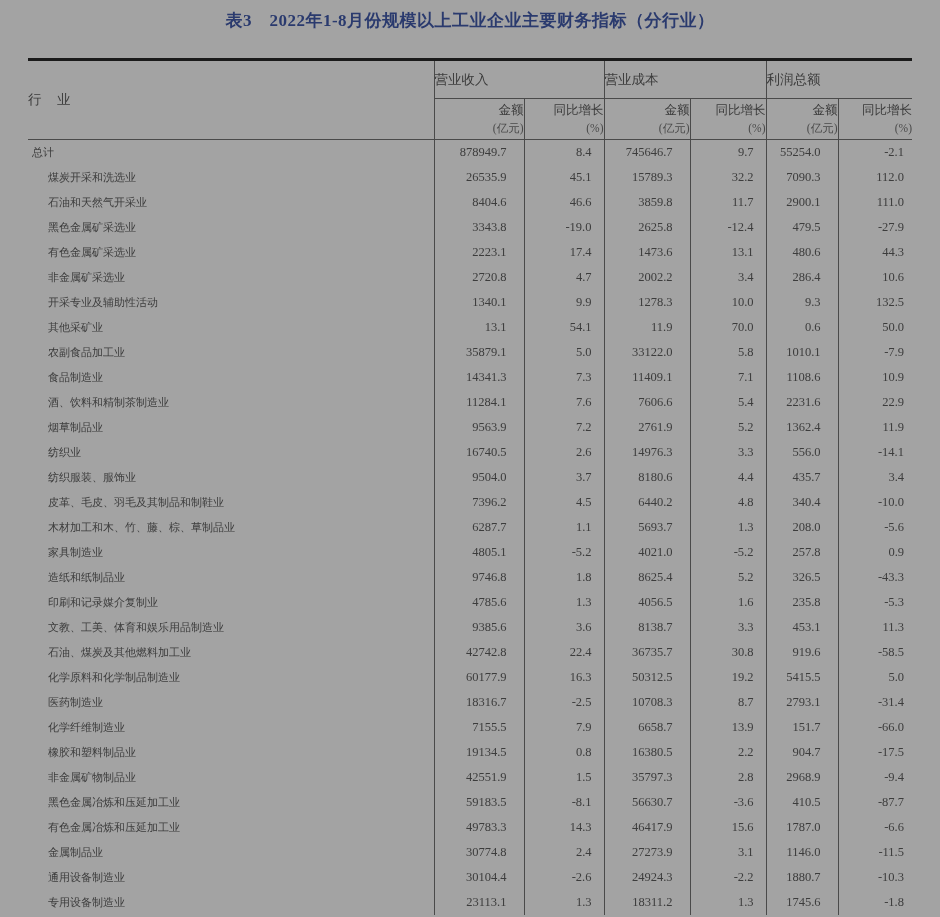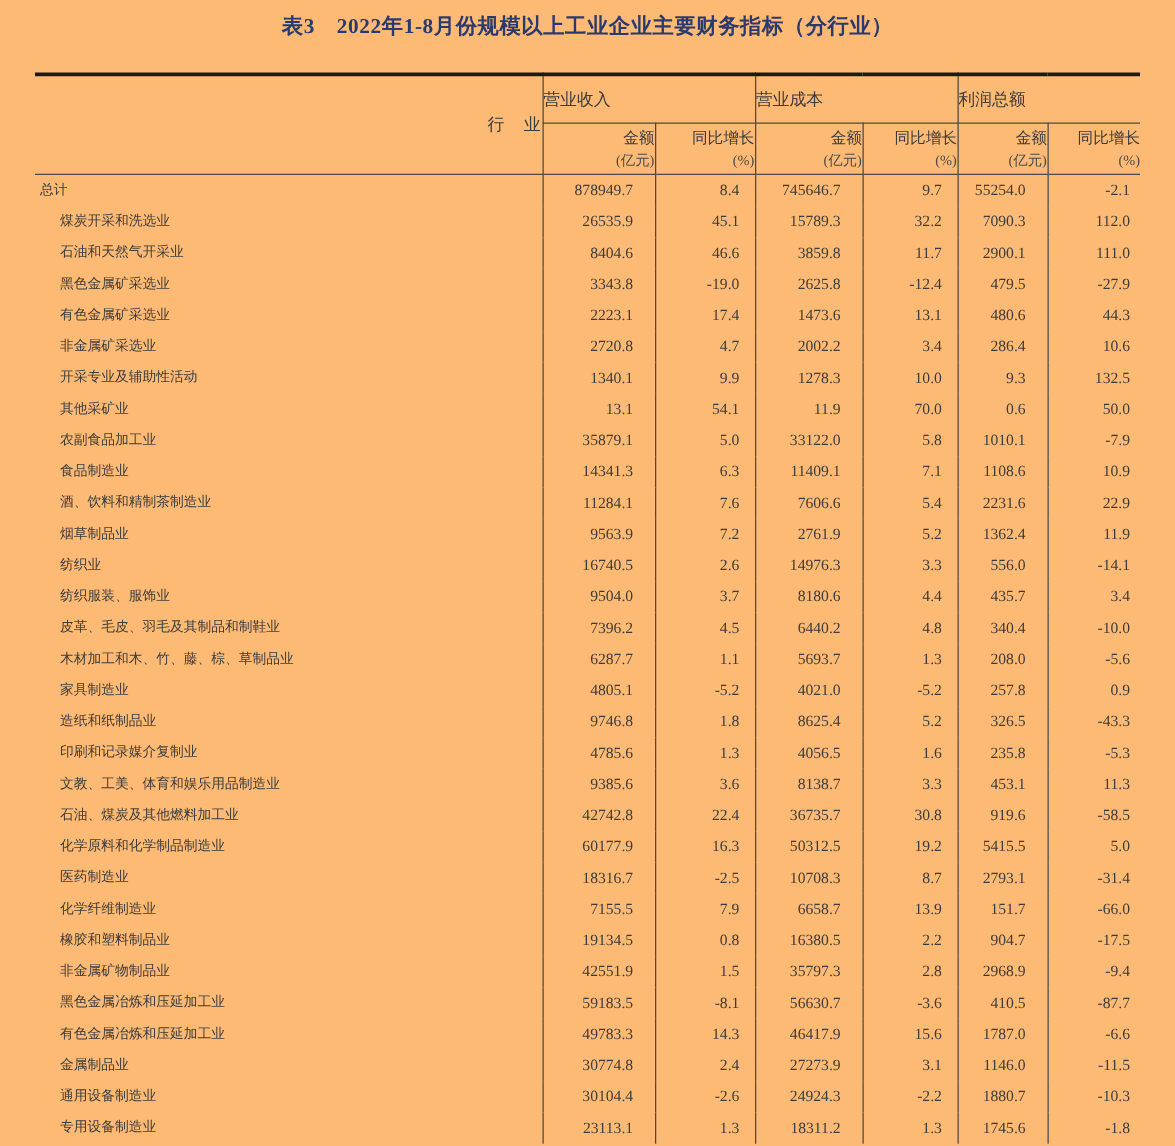--- a/index.html
+++ b/index.html
@@ -1,20 +1,20 @@
 <!DOCTYPE html>
 <html><head>
 <meta charset="utf-8">
 <style>
   * { margin:0; padding:0; box-sizing:border-box; }
   html,body { background:#ffffff; }
   .page {
     position:relative;
     width:940px; height:917px;
-    background:#fdba74;
+    background:#a3a3a3;
     overflow:hidden;
     font-family:"Liberation Serif","DejaVu Serif",serif;
   }
   .title {
     padding-top:9px;
     text-align:center;
     font-size:17px;
     font-weight:bold;
     color:#2a3a6e;
     white-space:pre;
@@ -32,21 +32,21 @@
     padding:0;
     font-weight:normal;
     color:#3c3c3c;
     overflow:hidden;
     white-space:nowrap;
   }
   
   th.h-ind {
     border-right:1px solid #4a4a4a;
     border-bottom:1px solid #4a4a4a;
-    text-align:right;
+    text-align:left;
     font-size:13.5px;
     letter-spacing:1px;
   }
   th.group {
     height:39px;
     border-bottom:1px solid #4a4a4a;
     text-align:left;
     font-size:13.5px;
     vertical-align:middle;
   }
@@ -189,21 +189,21 @@
           <td class="c-num b-sep pad-amt">35879.1</td>
           <td class="c-num b-sep pad-pct">5.0</td>
           <td class="c-num b-sep pad-amt">33122.0</td>
           <td class="c-num b-sep pad-pct">5.8</td>
           <td class="c-num b-sep pad-amt">1010.1</td>
           <td class="c-num pad-last">-7.9</td>
         </tr>
         <tr>
           <td class="c-ind b-sep ind">食品制造业</td>
           <td class="c-num b-sep pad-amt">14341.3</td>
-          <td class="c-num b-sep pad-pct">6.3</td>
+          <td class="c-num b-sep pad-pct">7.3</td>
           <td class="c-num b-sep pad-amt">11409.1</td>
           <td class="c-num b-sep pad-pct">7.1</td>
           <td class="c-num b-sep pad-amt">1108.6</td>
           <td class="c-num pad-last">10.9</td>
         </tr>
         <tr>
           <td class="c-ind b-sep ind">酒、饮料和精制茶制造业</td>
           <td class="c-num b-sep pad-amt">11284.1</td>
           <td class="c-num b-sep pad-pct">7.6</td>
           <td class="c-num b-sep pad-amt">7606.6</td>

